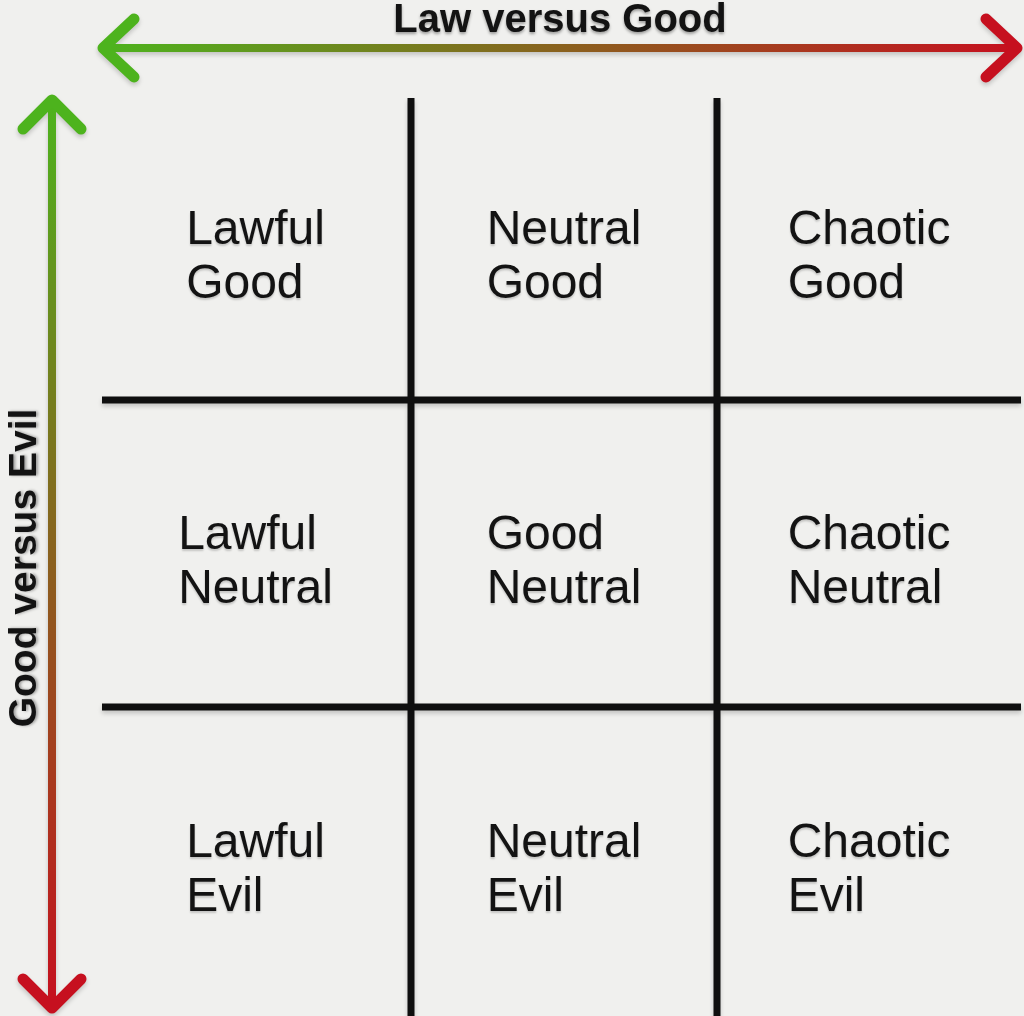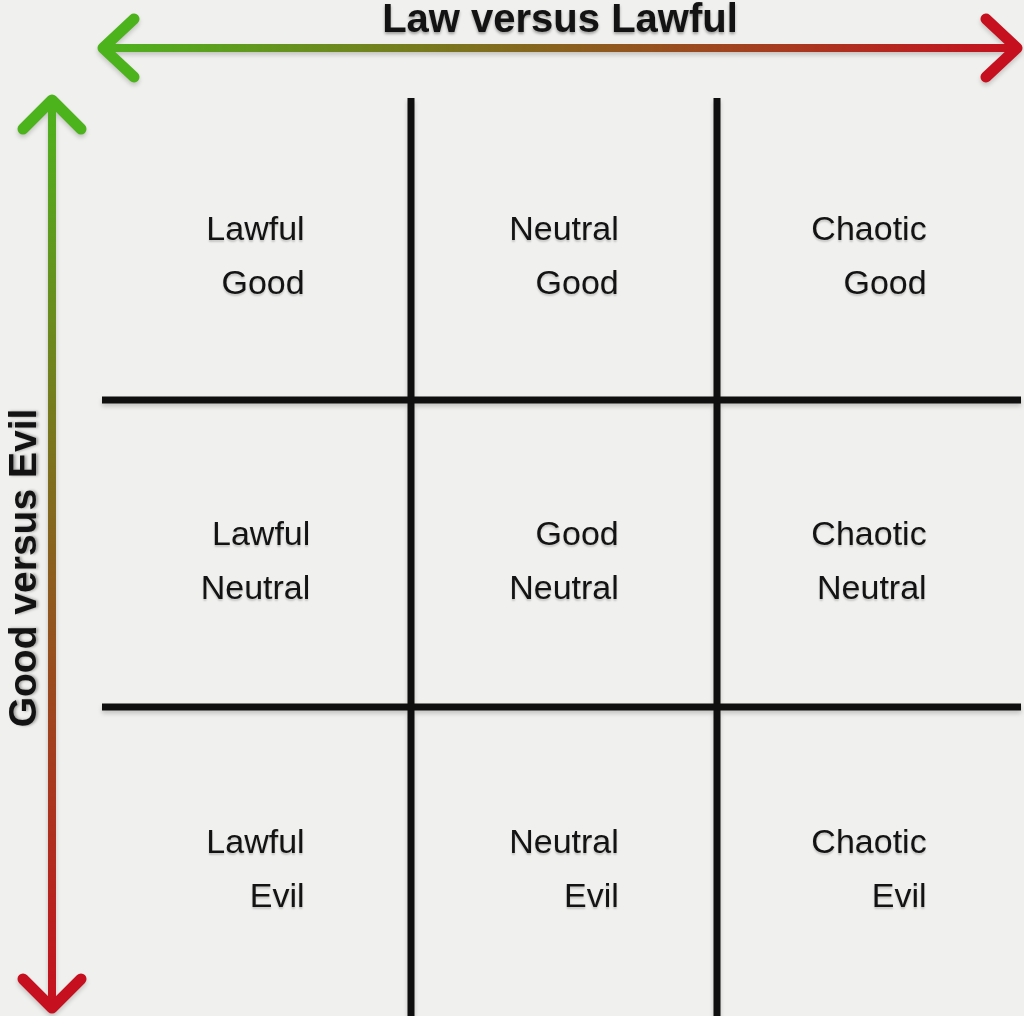--- a/index.html
+++ b/index.html
@@ -71,26 +71,26 @@
     width: 921px;
     height: 918px;
     display: grid;
     grid-template-columns: 311px 306px 304px;
     grid-template-rows: 302px 307px 309px;
   }
   .cell {
     display: flex;
     align-items: center;
     justify-content: center;
-    text-align: right;
+    text-align: left;
     padding-top: 12px;
     box-sizing: border-box;
     white-space: pre-line;
     color: var(--text, #131313);
-    font-size: 34px;
+    font-size: 48px;
     line-height: 54px;
     font-weight: 400;
     text-shadow: 0 2px 2px rgba(0,0,0,0.18);
   }
 </style>
 </head>
 <body>
 
 <div class="stage">
 
@@ -119,21 +119,21 @@
       <polyline class="head head-red" points="986,19 1017,48 986,77"></polyline>
     </g>
 
     <g>
       <line class="shaft-v" x1="52" y1="106" x2="52" y2="1004"></line>
       <polyline class="head head-green" points="23,129 52,100 81,129"></polyline>
       <polyline class="head head-red" points="23,979 52,1008 81,979"></polyline>
     </g>
   </svg>
 
-  <div class="axis-title axis-title-h">Law versus Lawful</div>
+  <div class="axis-title axis-title-h">Law versus Good</div>
 
   <div class="axis-title axis-title-v">Good versus Evil</div>
 
   <div class="cells">
     <div class="cell">Lawful
 Good</div>
     <div class="cell">Neutral
 Good</div>
     <div class="cell">Chaotic
 Good</div>

